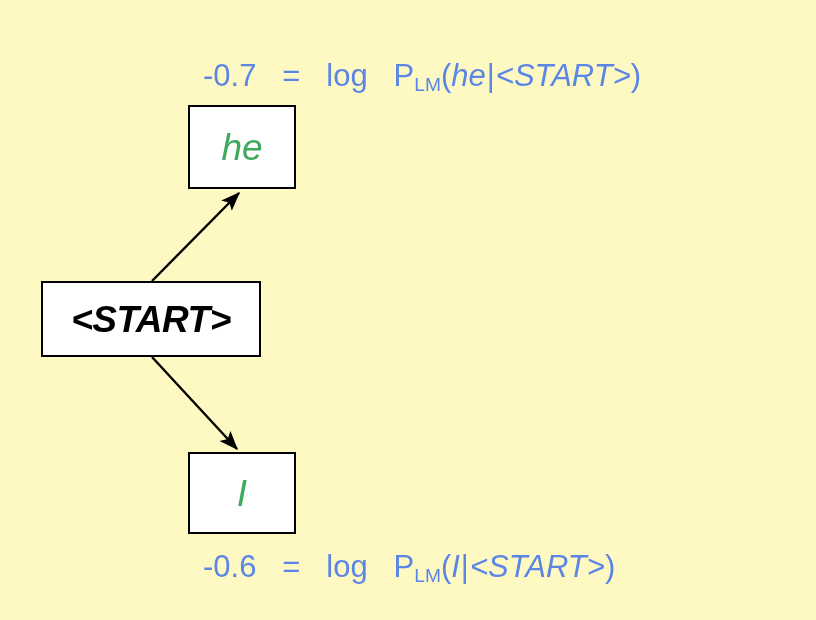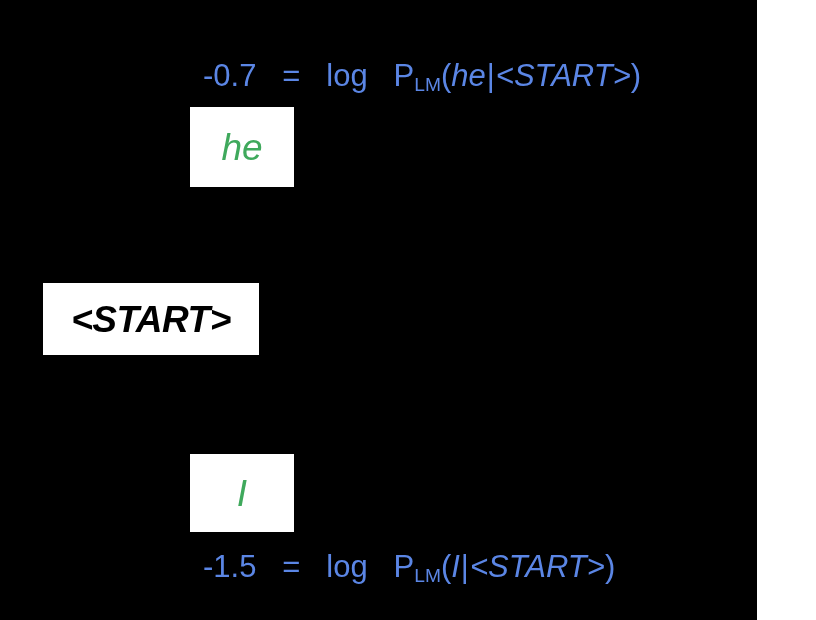--- a/index.html
+++ b/index.html
@@ -2,23 +2,23 @@
 <html><head>
 <meta charset="utf-8">
 <style>
   html, body {
     margin: 0;
     padding: 0;
     background: #ffffff;
   }
   #canvas {
     position: relative;
-    width: 757px;
+    width: 816px;
     height: 620px;
-    background: #000000;
+    background: #fef9c3;
     overflow: hidden;
     font-family: "Liberation Sans", sans-serif;
   }
 
   
   .node {
     position: absolute;
     box-sizing: border-box;
     background: #ffffff;
     border: 2px solid #000000;
@@ -140,21 +140,21 @@
 
   <div class="node" id="node-start">
     <span class="node-label">&lt;START&gt;</span>
   </div>
 
   <div class="node" id="node-i">
     <span class="node-label">I</span>
   </div>
 
   <div class="prob-label" id="prob-bottom">
-    <span>-1.5</span>
+    <span>-0.6</span>
     <span>&nbsp;</span>
     <span>=</span>
     <span>&nbsp;</span>
     <span>log</span>
     <span>&nbsp;</span>
     <span>P</span><sub>LM</sub><span>(</span><span class="it">I</span><span class="bar">|</span><span class="it">&lt;START&gt;</span><span>)</span>
   </div>
 
 </div>
 

